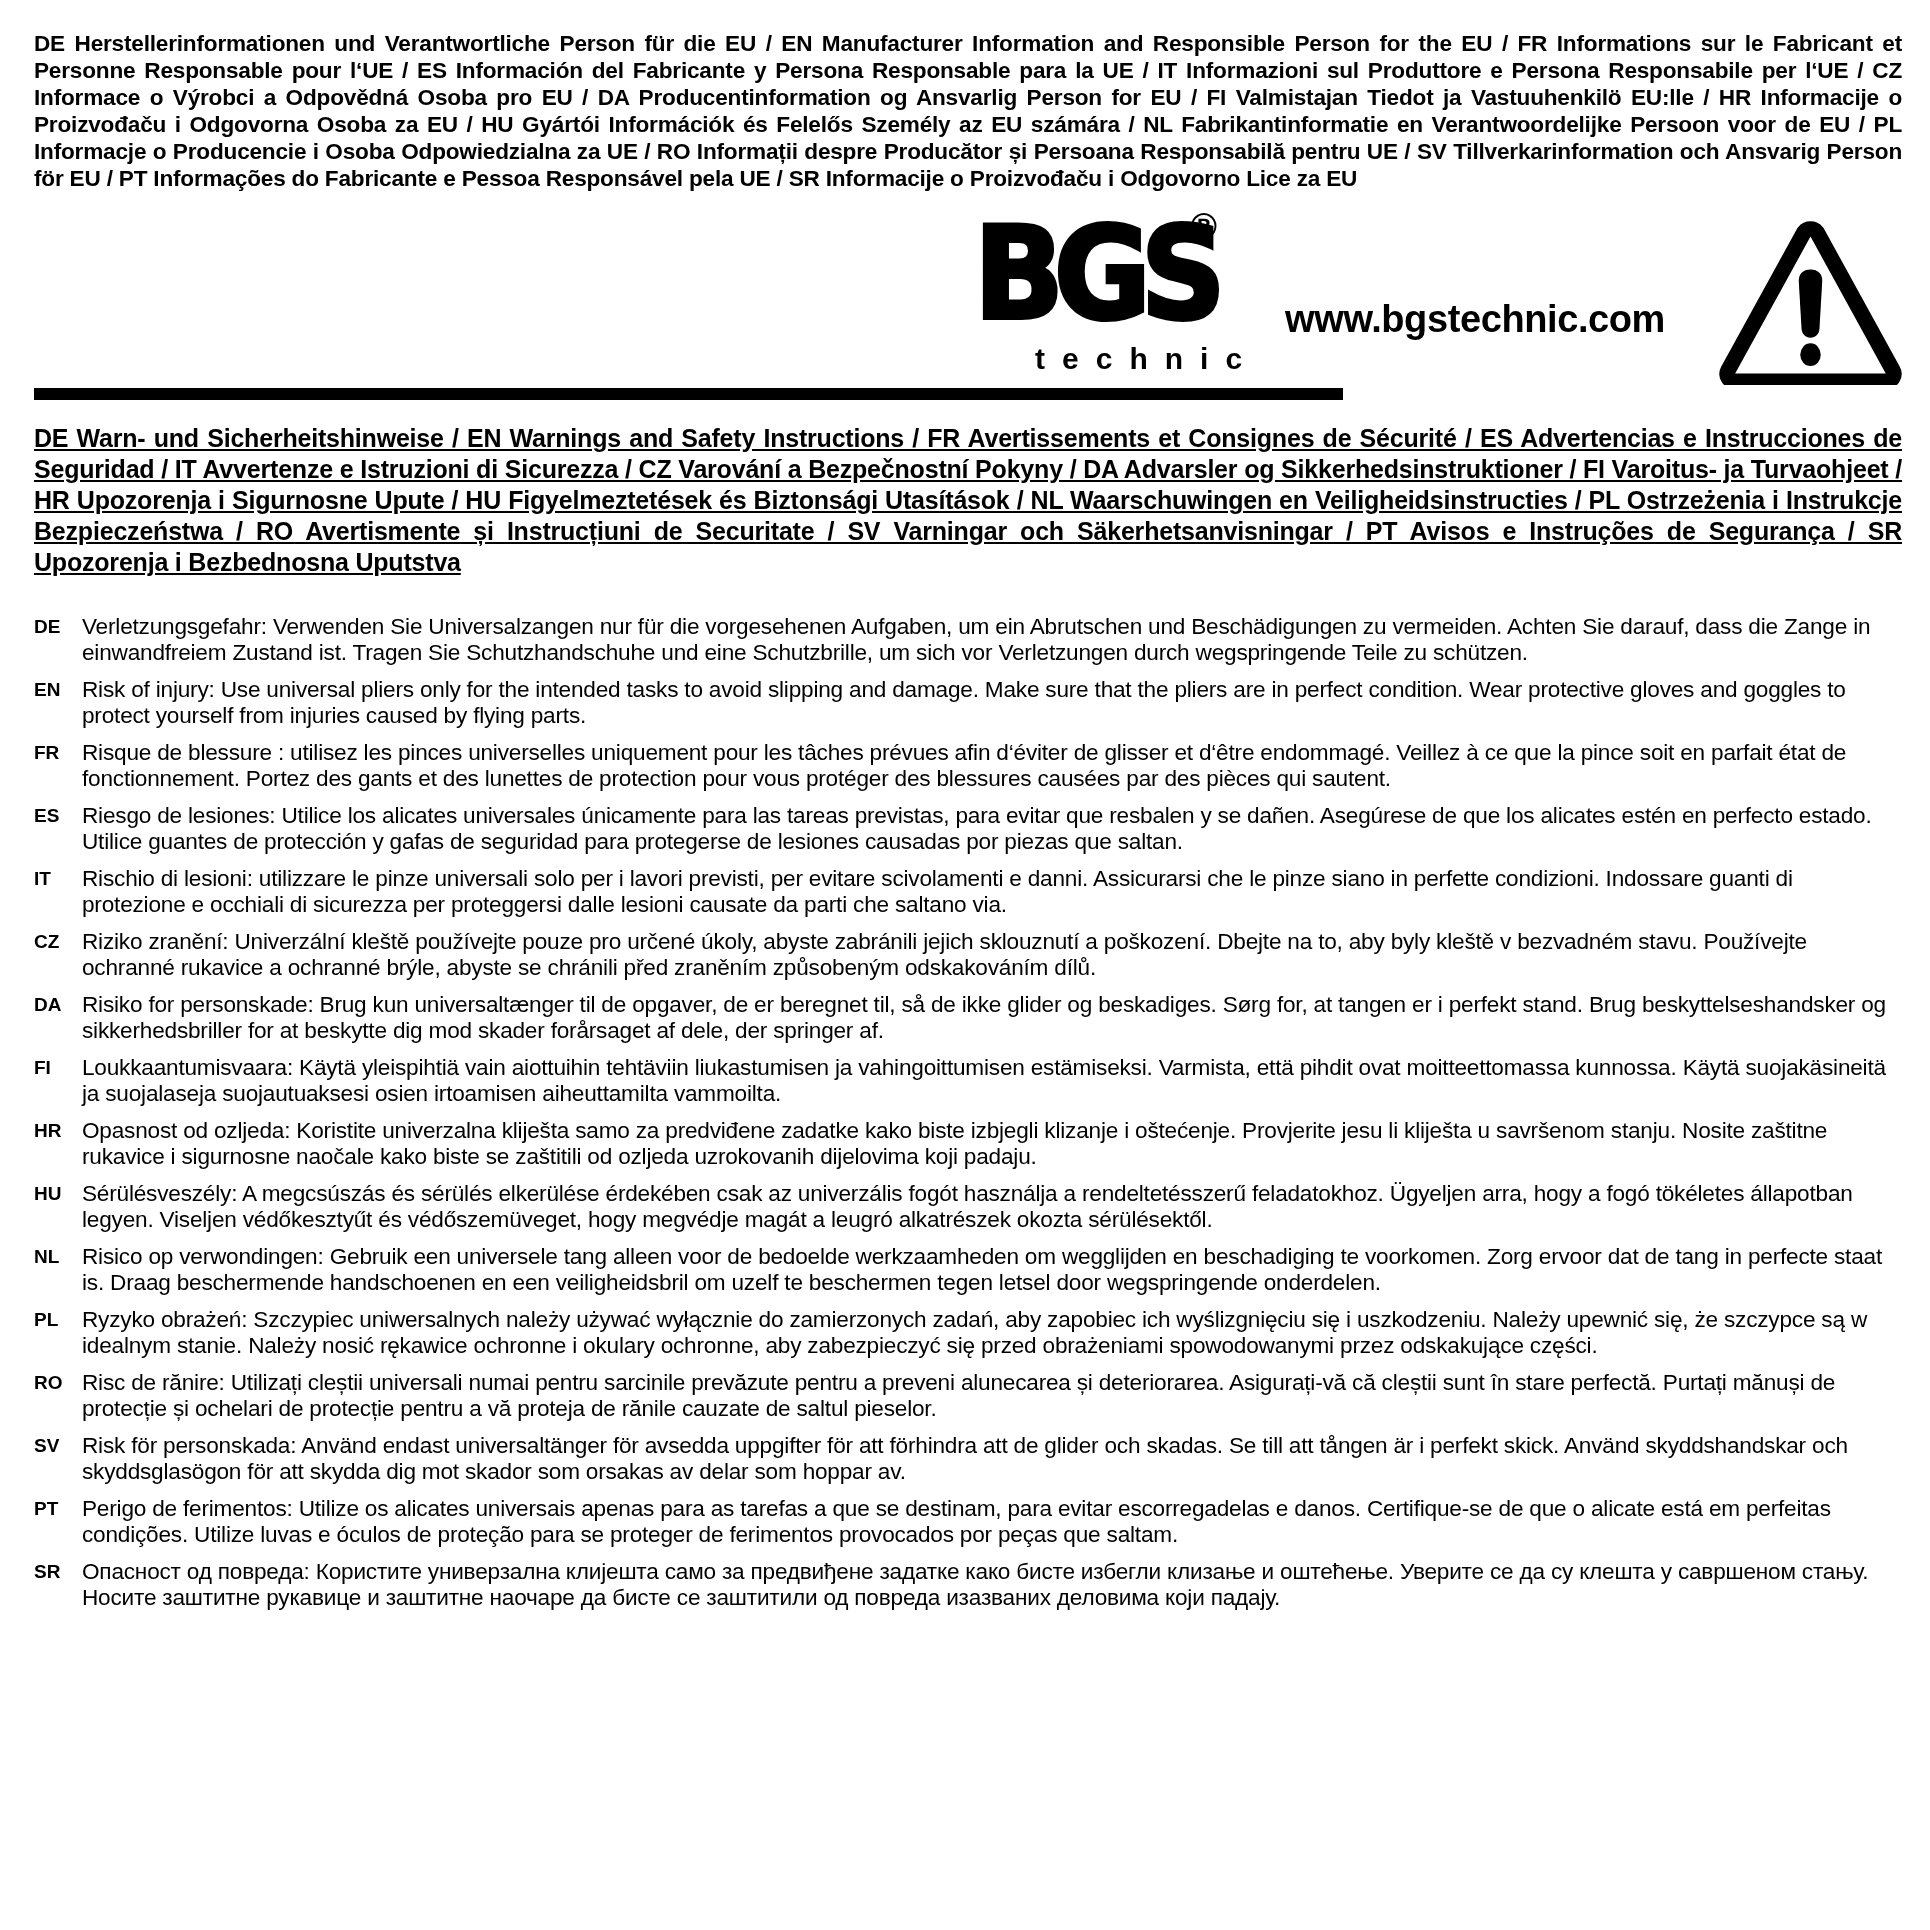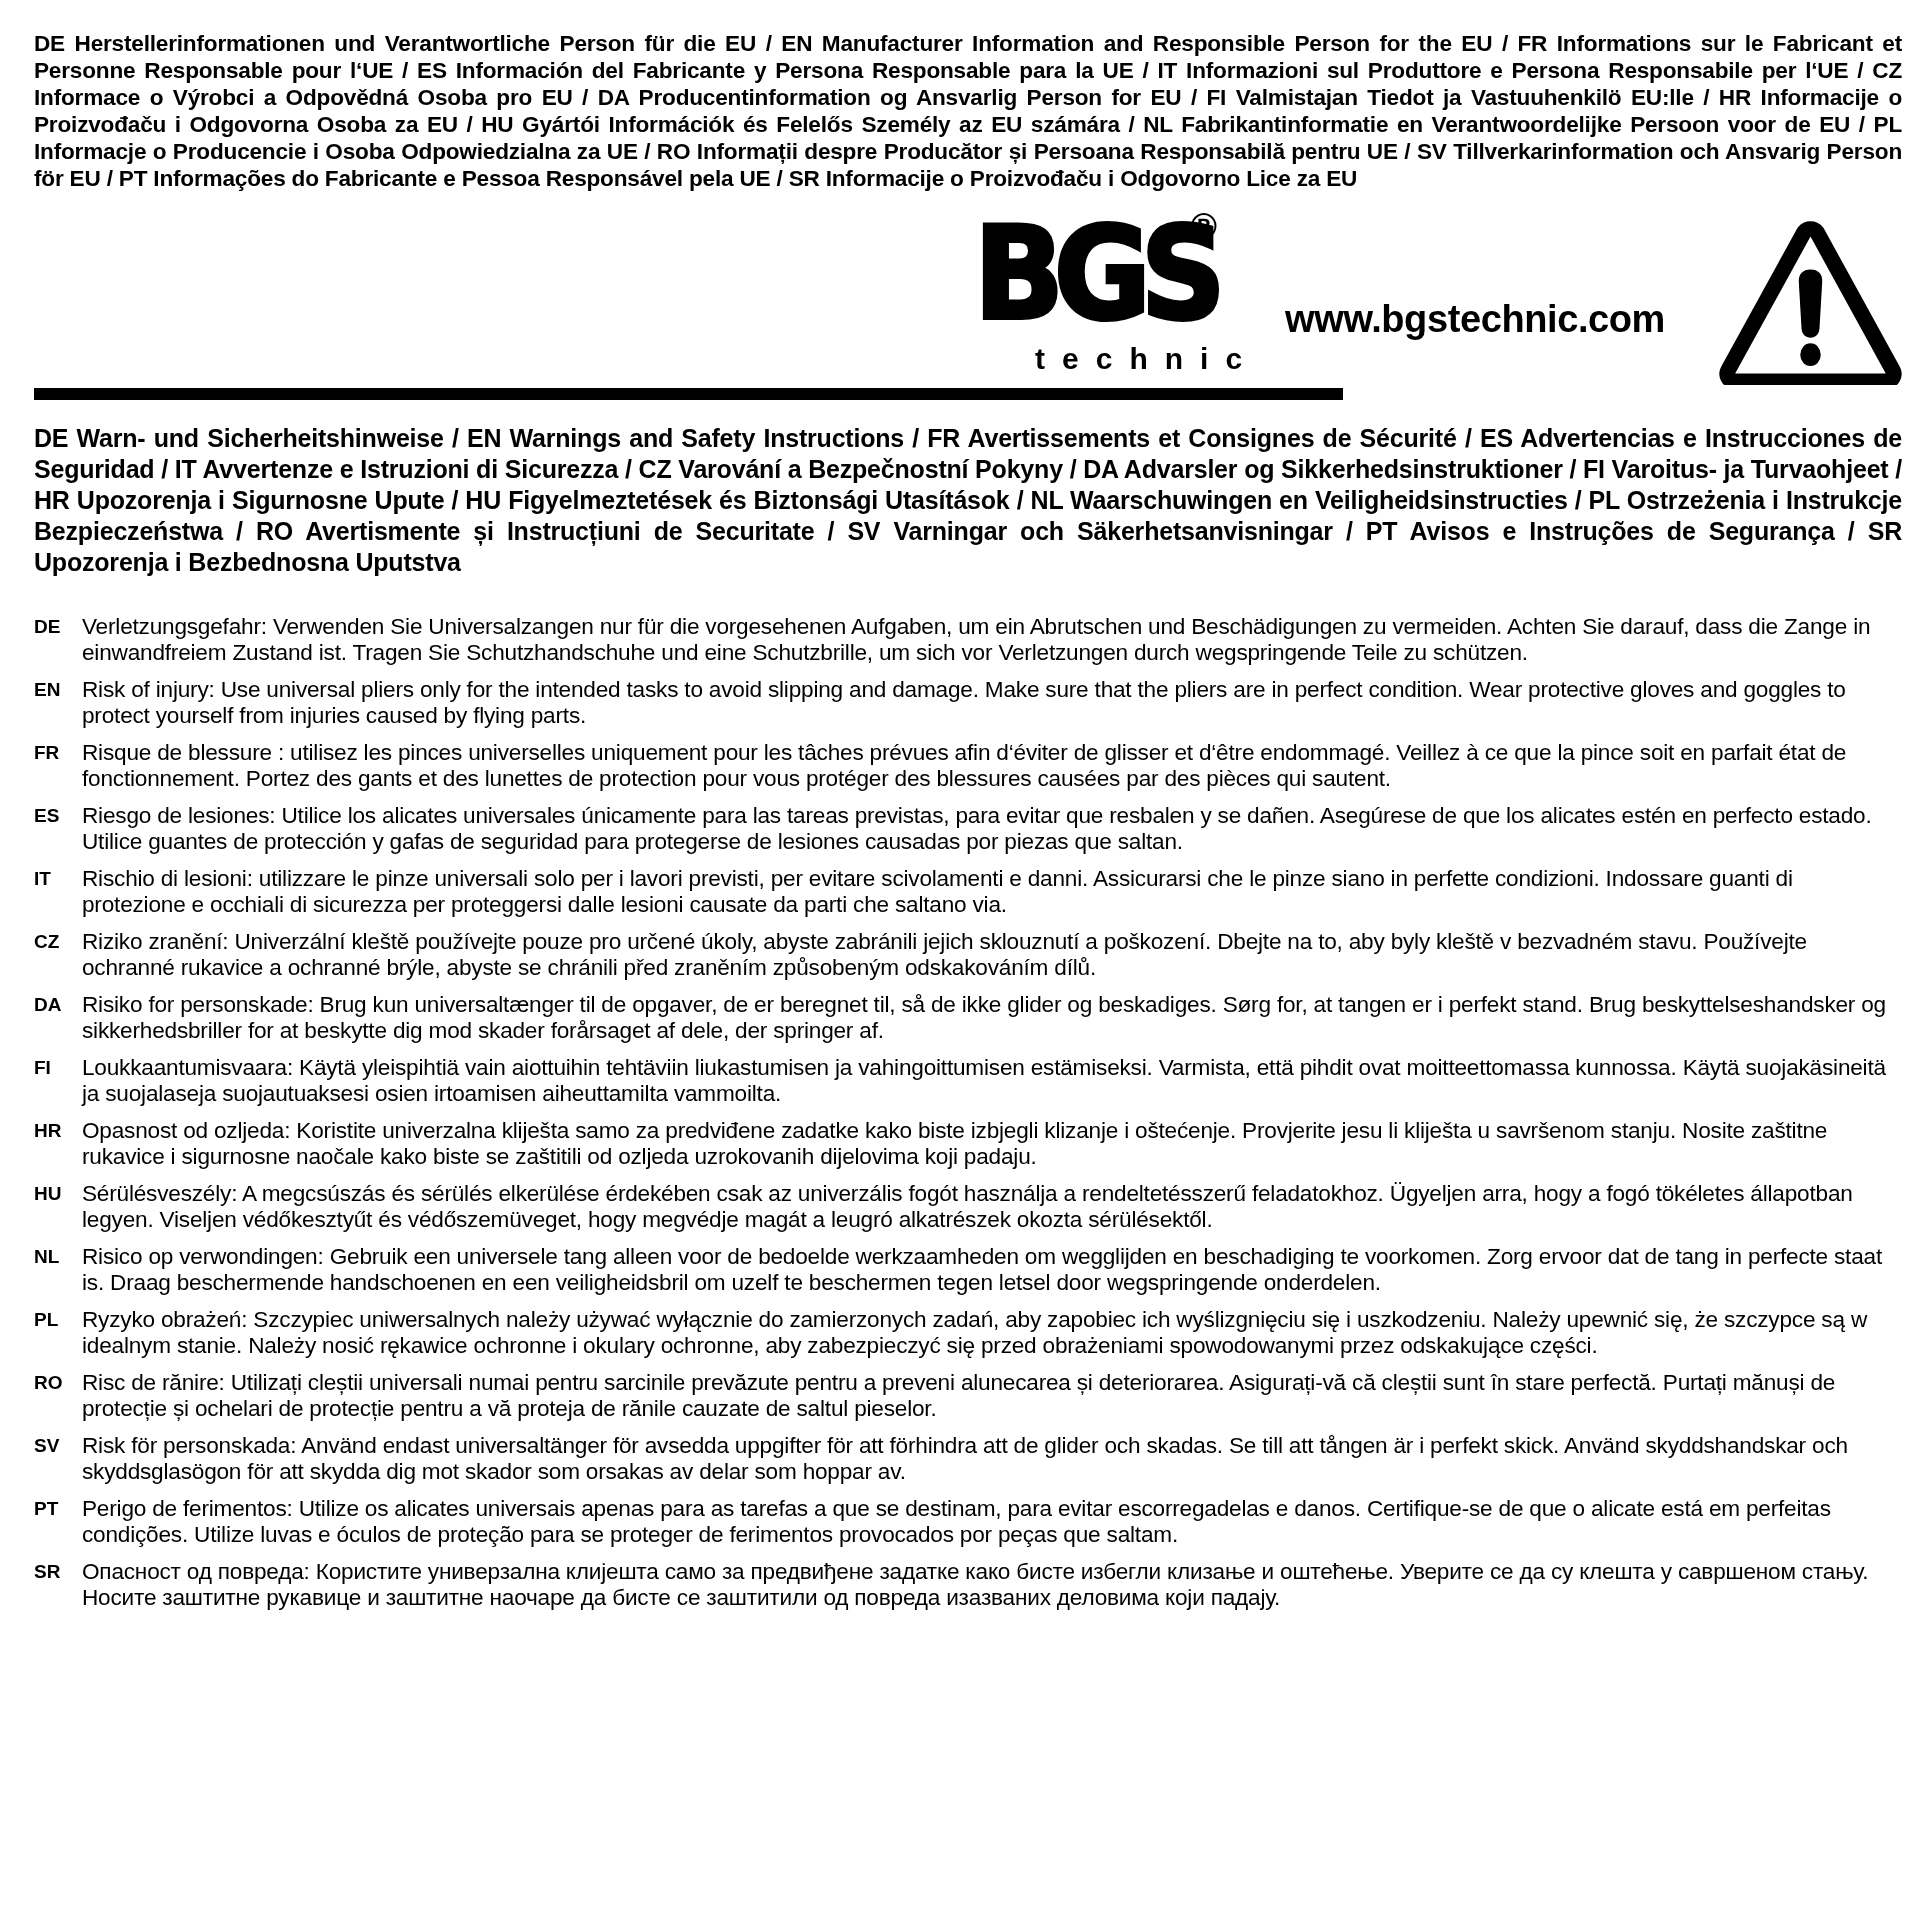--- a/index.html
+++ b/index.html
@@ -39,21 +39,21 @@
   .website{margin-left:54px;margin-top:87px;font-size:38px;font-weight:bold;letter-spacing:-0.4px;white-space:nowrap;}
   .tri-wrap{margin-left:54px;margin-top:9.3px;flex:0 0 auto;}
 
   
   .rule{height:11.7px;background:#000;width:1309px;margin-top:7.8px;}
 
   
   .warn-header{
     margin-top:23px;
     font-size:25px;font-weight:bold;line-height:31px;
-    text-align:justify;letter-spacing:-0.2px;
+    text-align:justify;letter-spacing:-0.2px;text-decoration:underline;
   }
 
   
   .warn-list{margin-top:36px;}
   .warn-item{display:flex;margin-bottom:11px;}
   .warn-code{flex:0 0 48px;font-weight:bold;font-size:19px;line-height:26px;}
   .warn-text{flex:1;font-size:22.6px;line-height:26px;letter-spacing:-0.2px;}
 </style>
 </head>
 <body>

